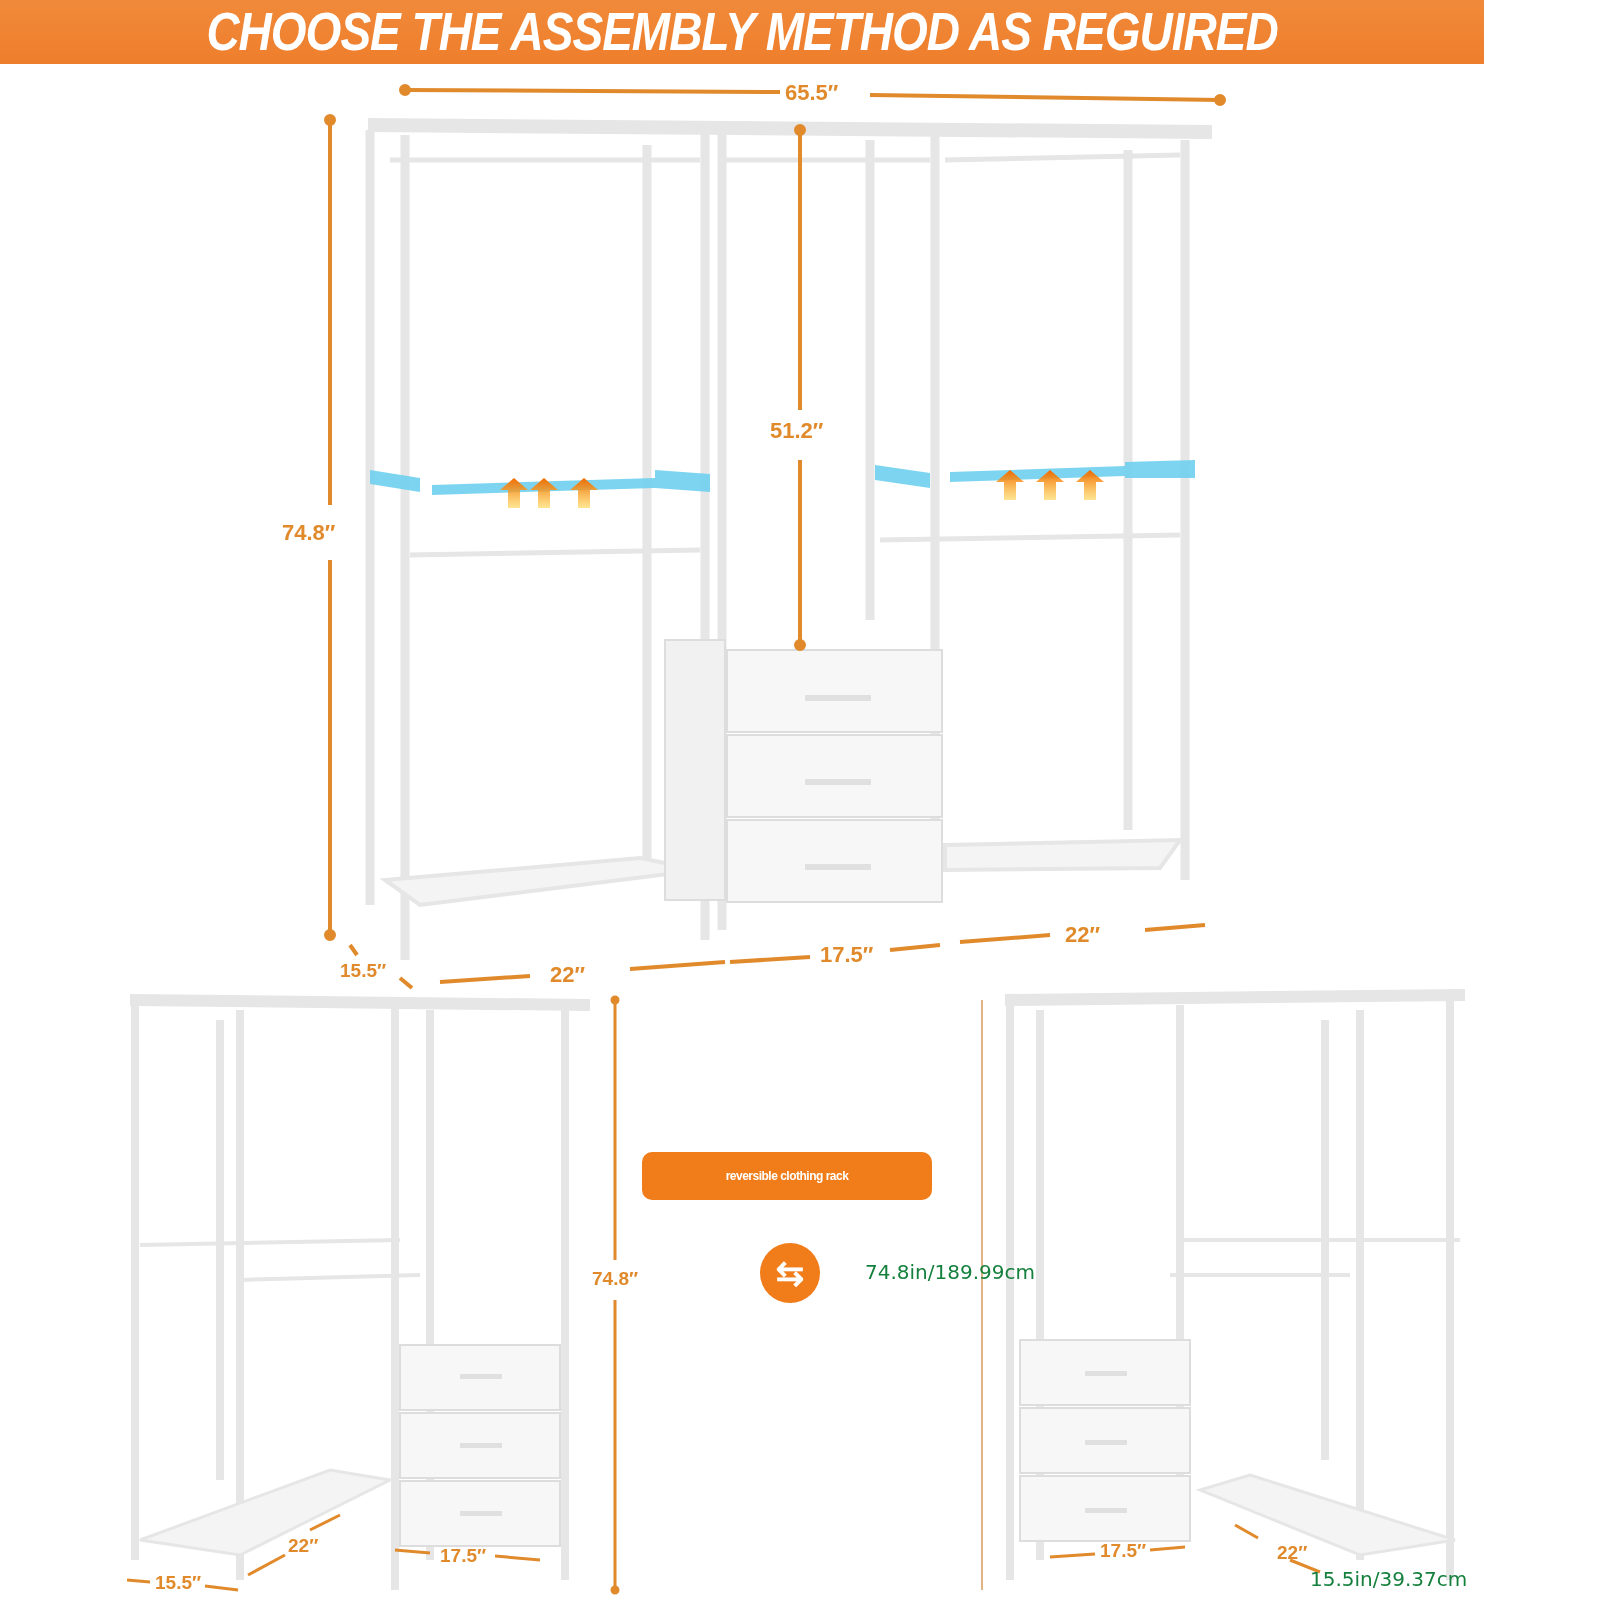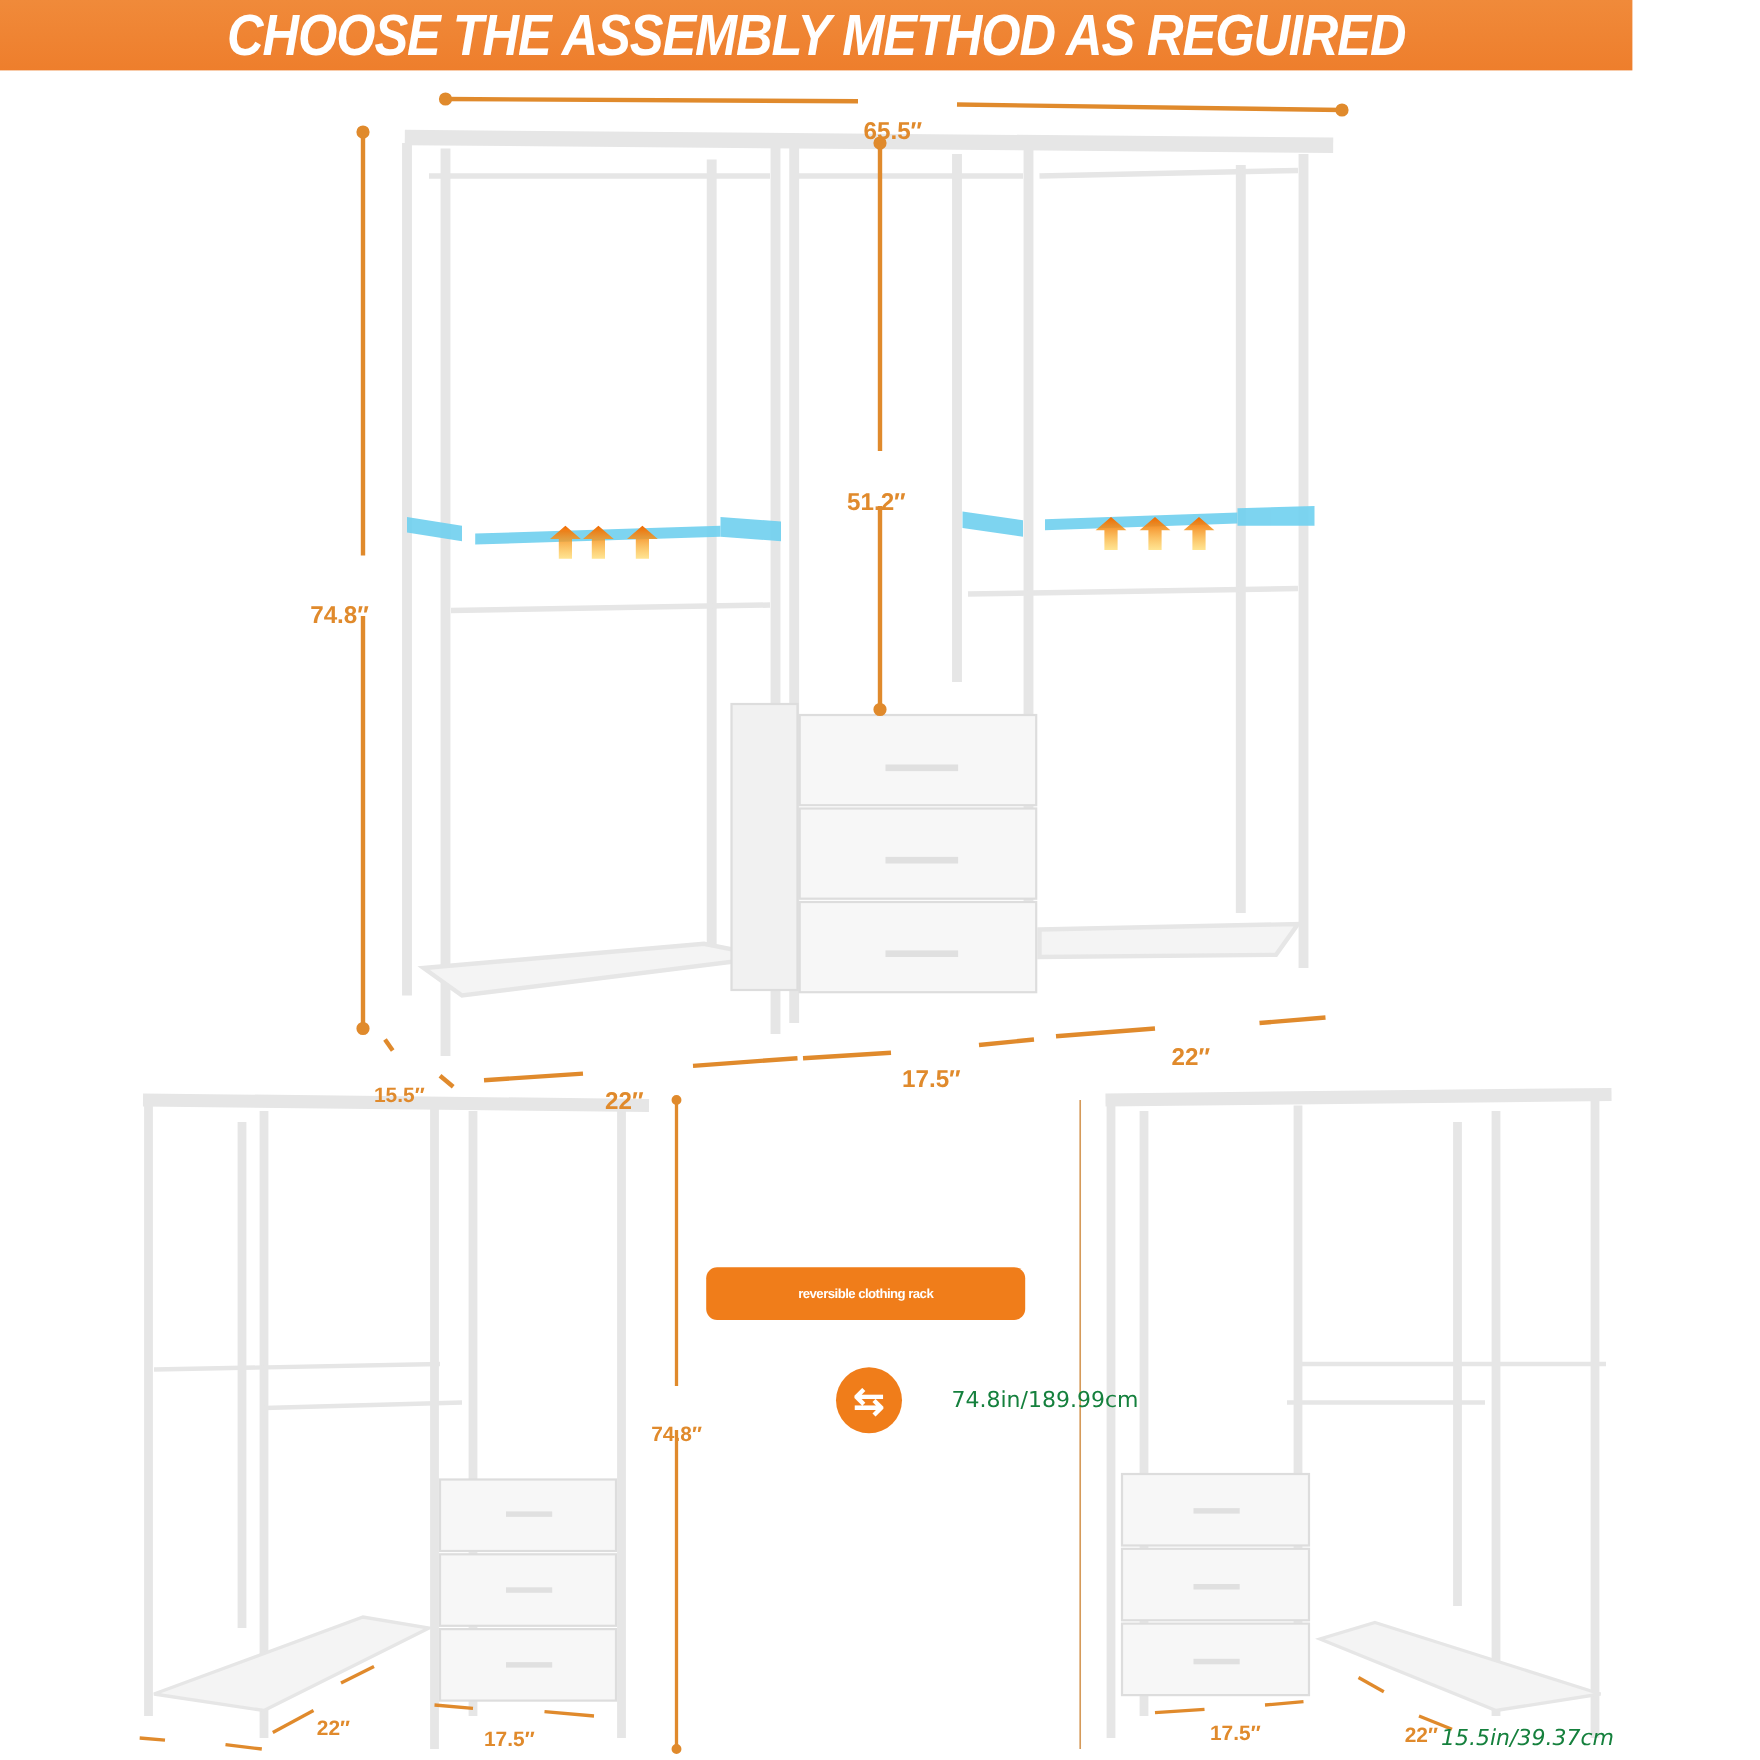--- a/index.html
+++ b/index.html
@@ -1,19 +1,19 @@
 <!DOCTYPE html>
 <html><head>
 <meta charset="utf-8">
 <style>
   html,body{margin:0;padding:0;background:#fff;}
   body{width:1600px;height:1600px;position:relative;overflow:hidden;font-family:"Liberation Sans",sans-serif;}
   .banner{position:absolute;left:0;top:0;width:1484px;height:64px;background:linear-gradient(#f08a3a,#ee7e2c);display:flex;align-items:center;justify-content:center;}
   .banner span{color:#fff;font-weight:bold;font-style:italic;font-size:46px;letter-spacing:-1px;transform:scaleY(1.15);font-family:"Liberation Sans",sans-serif;}
-  .dim{position:absolute;color:#e08a2c;font-weight:bold;font-size:22px;font-family:"Liberation Sans",sans-serif;margin-top:26px;}
+  .dim{position:absolute;color:#e08a2c;font-weight:bold;font-size:22px;font-family:"Liberation Sans",sans-serif;}
   .dimthin{position:absolute;color:#15803d;font-size:20px;font-family:"DejaVu Sans",sans-serif;}
   .pill{position:absolute;left:642px;top:1152px;width:290px;height:48px;border-radius:10px;background:#f07d1a;display:flex;align-items:center;justify-content:center;color:#fff;font-weight:bold;font-size:12px;letter-spacing:-0.5px;}
   .swap{position:absolute;left:760px;top:1243px;width:60px;height:60px;border-radius:50%;background:#f07d1a;color:#fff;font-size:34px;display:flex;align-items:center;justify-content:center;font-weight:bold;}
   svg{position:absolute;left:0;top:0;}
 </style>
 </head>
 <body>
 
 <div class="banner">
   <span>CHOOSE THE ASSEMBLY METHOD AS REGUIRED</span>
@@ -179,13 +179,13 @@
 <div class="swap">⇆</div>
 <div class="dimthin" style="left:865px;top:1260px;">74.8in/189.99cm</div>
 
 <div class="dim" style="left:592px;top:1268px;font-size:19px;">74.8″</div>
 <div class="dim" style="left:288px;top:1535px;font-size:19px;">22″</div>
 <div class="dim" style="left:155px;top:1572px;font-size:19px;">15.5″</div>
 <div class="dim" style="left:440px;top:1545px;font-size:19px;">17.5″</div>
 
 <div class="dim" style="left:1100px;top:1540px;font-size:19px;">17.5″</div>
 <div class="dim" style="left:1277px;top:1542px;font-size:19px;">22″</div>
-<div class="dimthin" style="left:1310px;top:1567px;font-style:italic;">15.5in/39.37cm</div>
+<div class="dimthin" style="left:1310px;top:1567px;">15.5in/39.37cm</div>
 
 </body></html>

